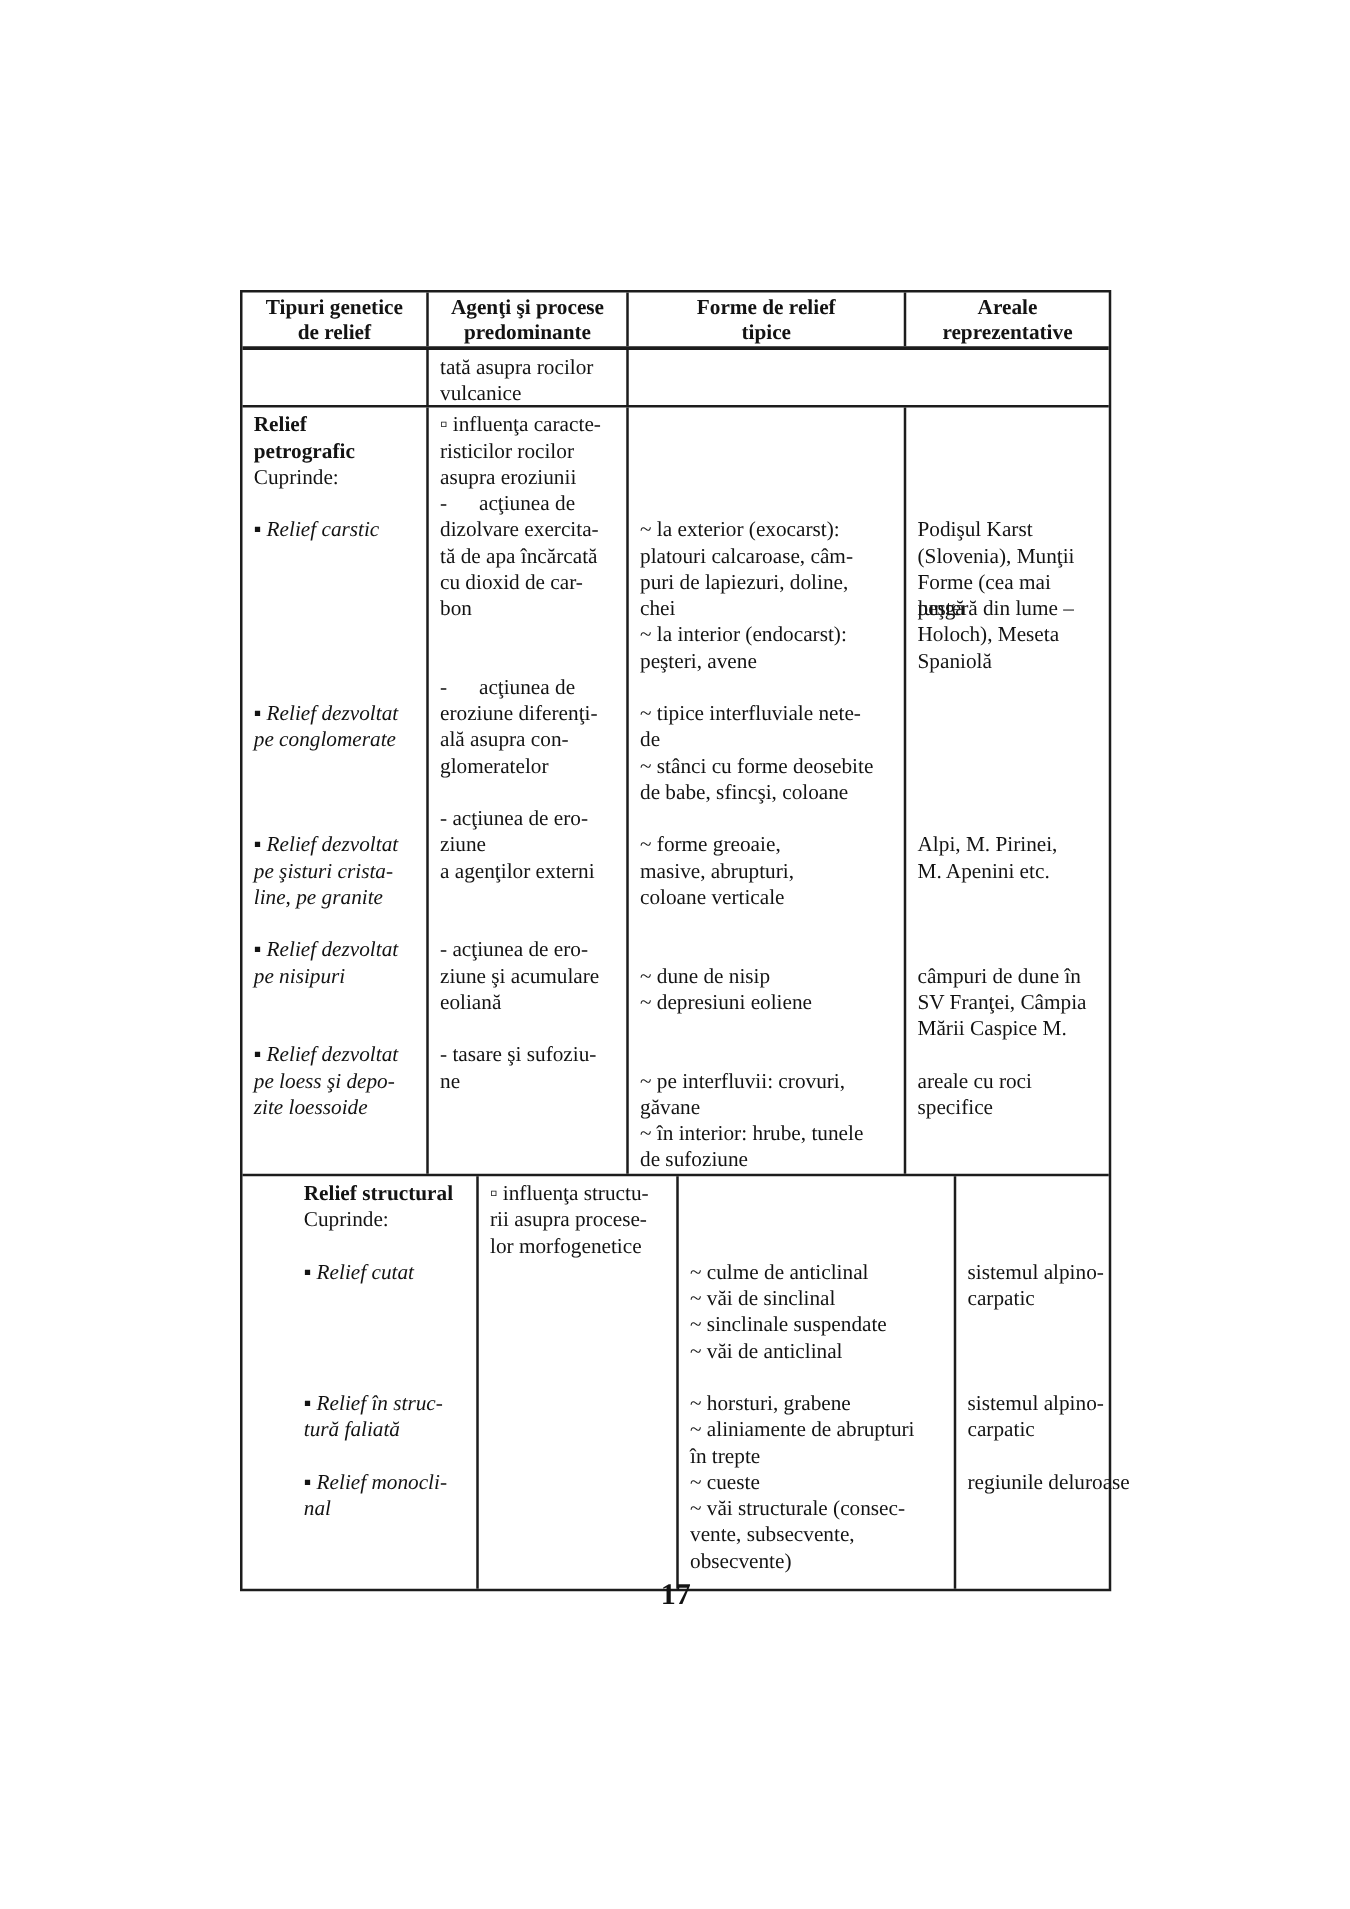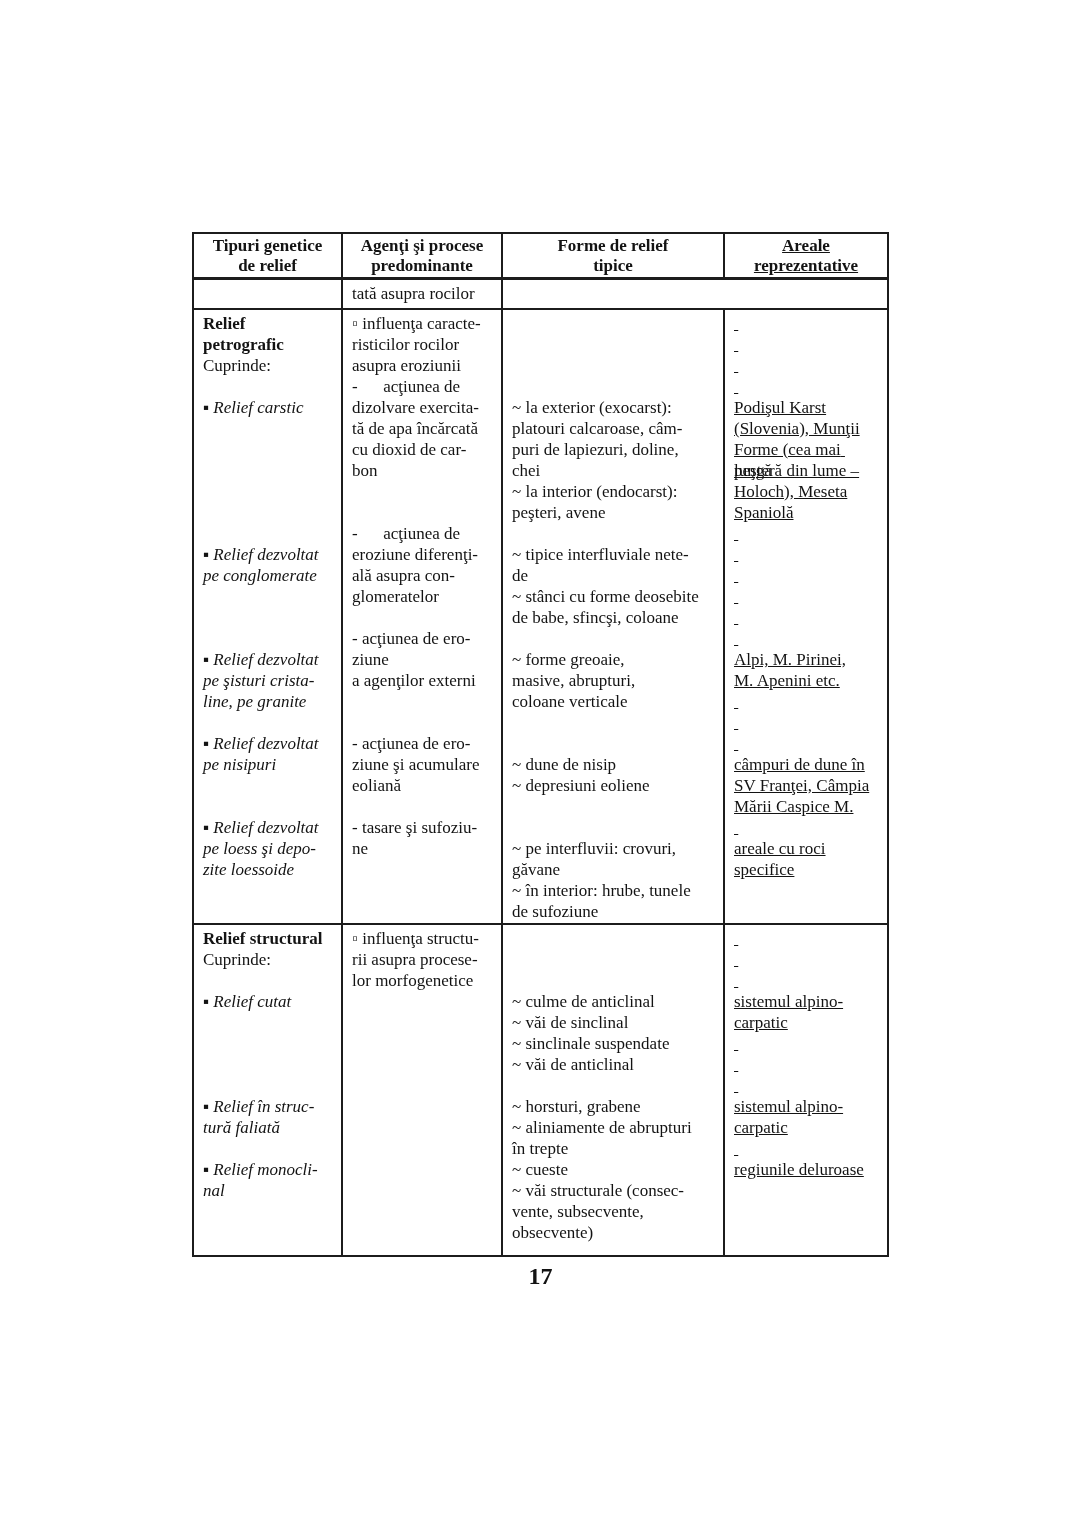--- a/index.html
+++ b/index.html
@@ -18,41 +18,41 @@
   .tbl {
     position: absolute; left: 192px; top: 232px;
     width: 697px;
     border: 2px solid #1c1c1c;
   }
   .row {
     display: grid;
     grid-template-columns: 149px 160px 222px 162px;
     border-bottom: 2px solid #1c1c1c;
   }
-  .row:last-child { border-bottom: none; }
+  .row:last-child { border-bottom: none; padding-left: 40px; }
   .row.thead { border-bottom: 3px solid #1c1c1c; }
   .cell {
     border-right: 2px solid #1c1c1c;
     padding: 3px 5px 2px 9px;
     overflow: hidden;
   }
-  .cell:last-child { border-right: none; text-decoration: underline; }
+  .cell:last-child { border-right: none; }
   .line {
     height: 21px; line-height: 21px;
     font-size: 17px;
     white-space: pre-wrap;
   }
   .thead .cell { padding: 2px 2px 1px 2px; }
   .thead .line {
     text-align: center;
     font-weight: bold;
     font-size: 17px;
     height: 20px; line-height: 20px;
   }
-  .r-cont .cell   { height: 28px; }
+  .r-cont .cell   { height: 44px; }
   .r-petro .cell  { height: 613px; }
   .r-struct .cell { height: 330px; }
   .line.bold   { font-weight: bold; }
   .line.italic { font-style: italic; }
   .pageno {
     position: absolute; left: 192px; top: 1263px;
     width: 697px;
     text-align: center;
     font-weight: bold;
     font-size: 24px;

